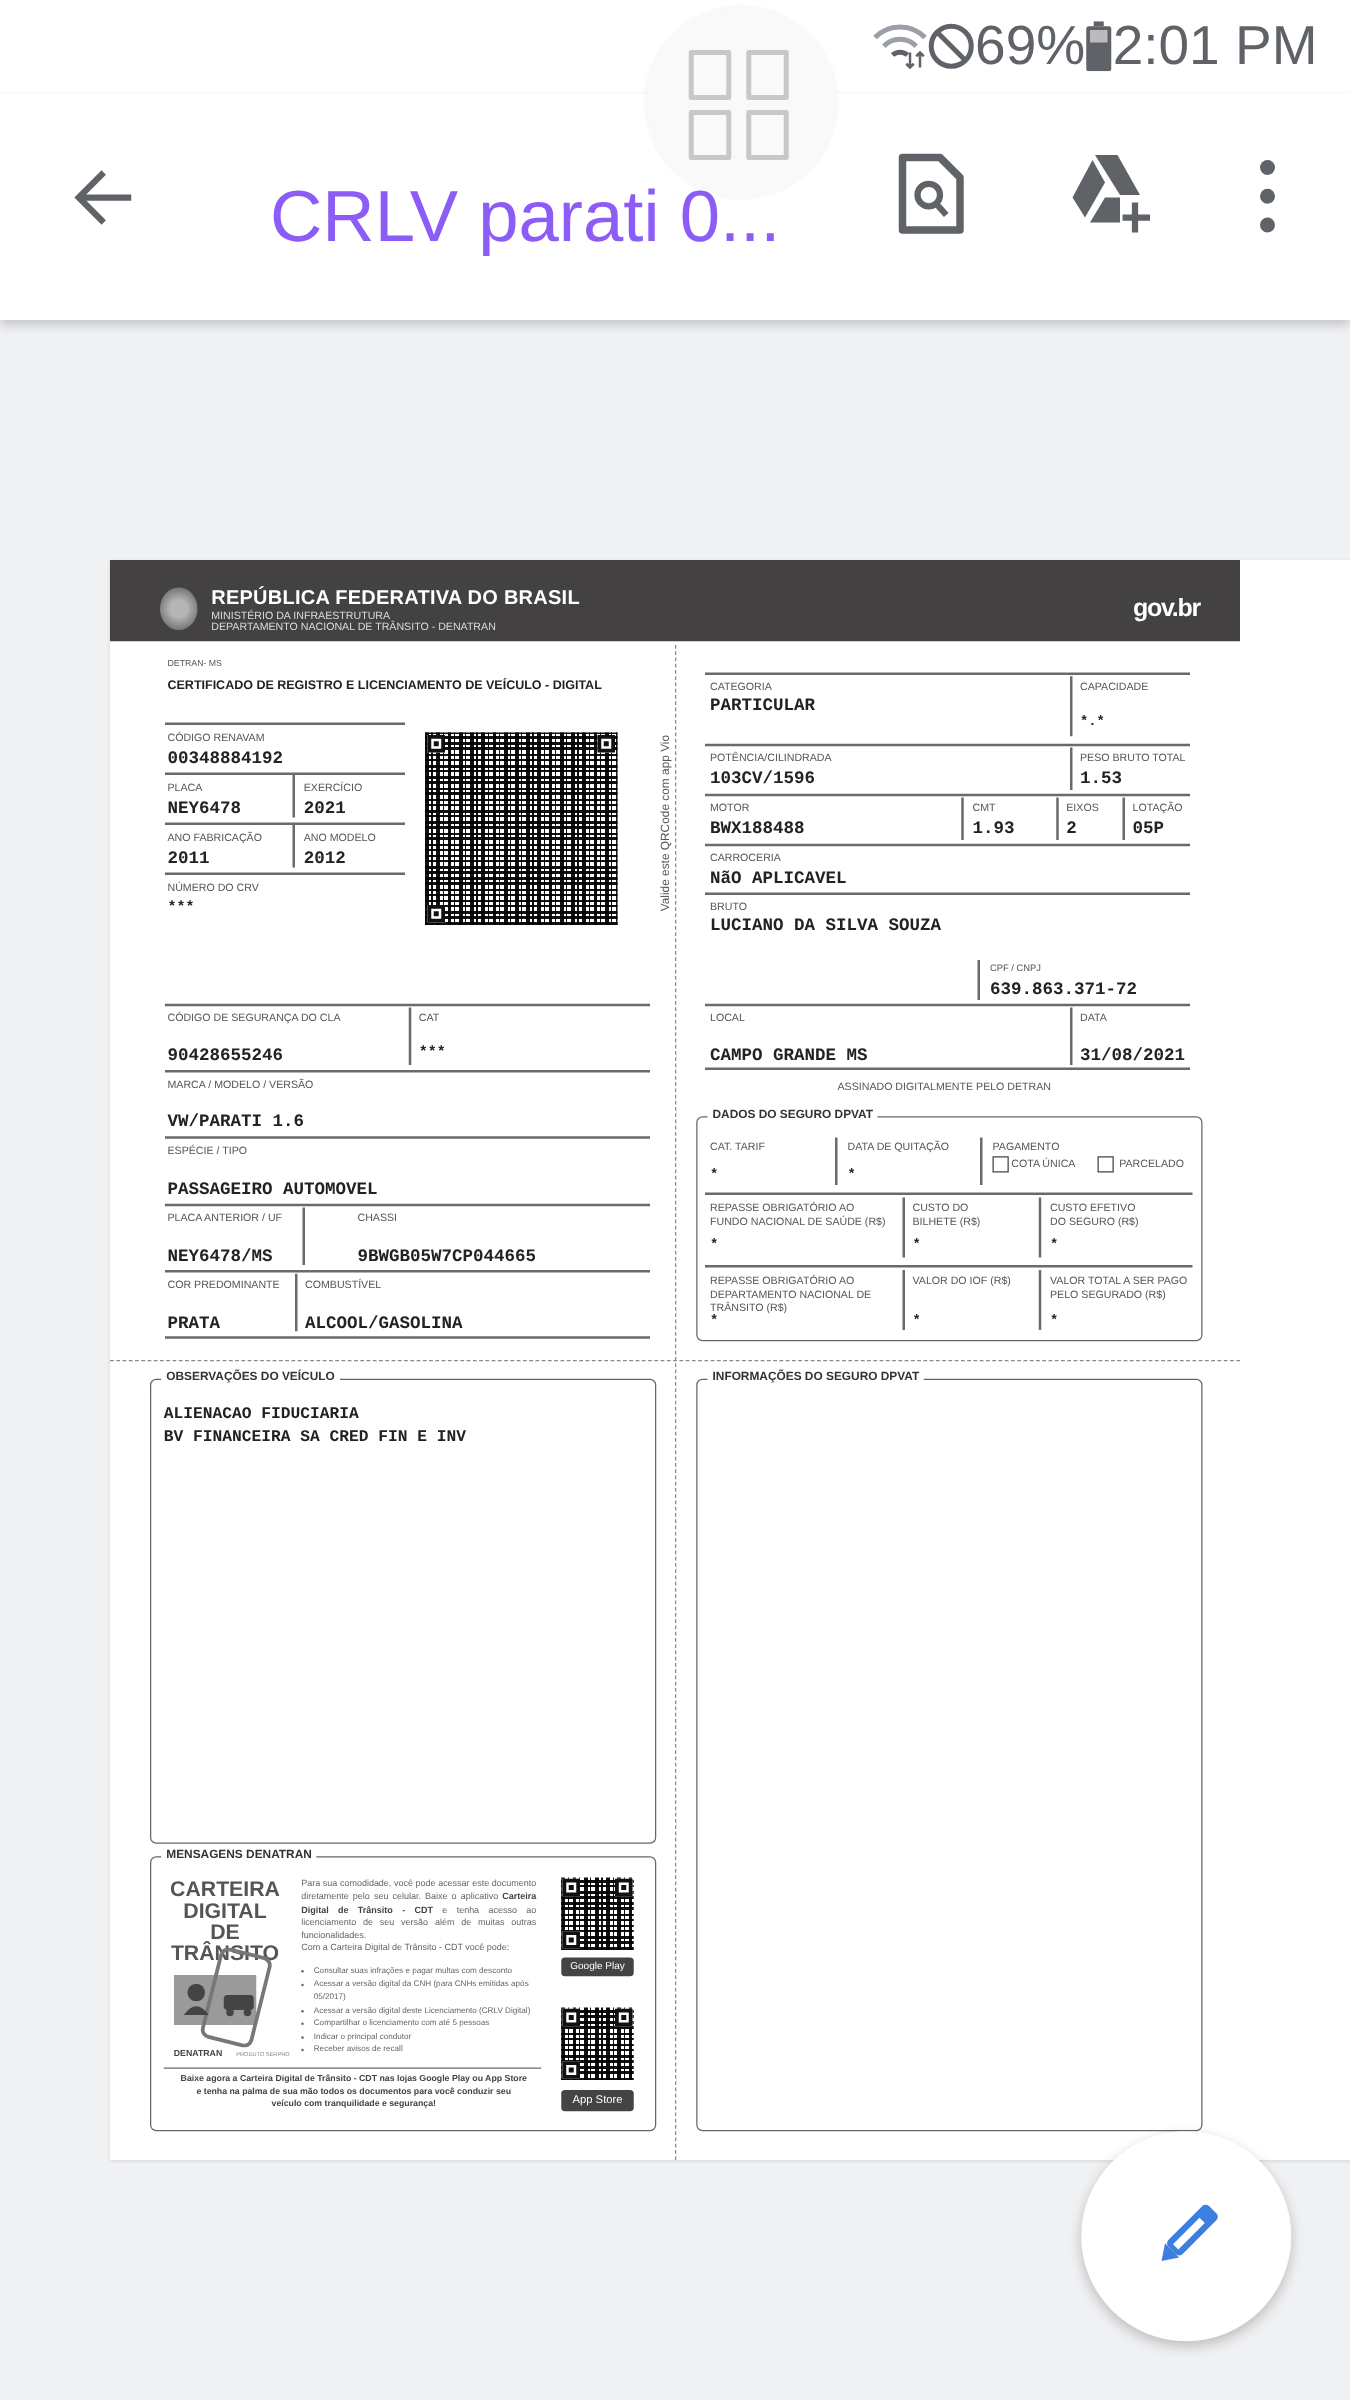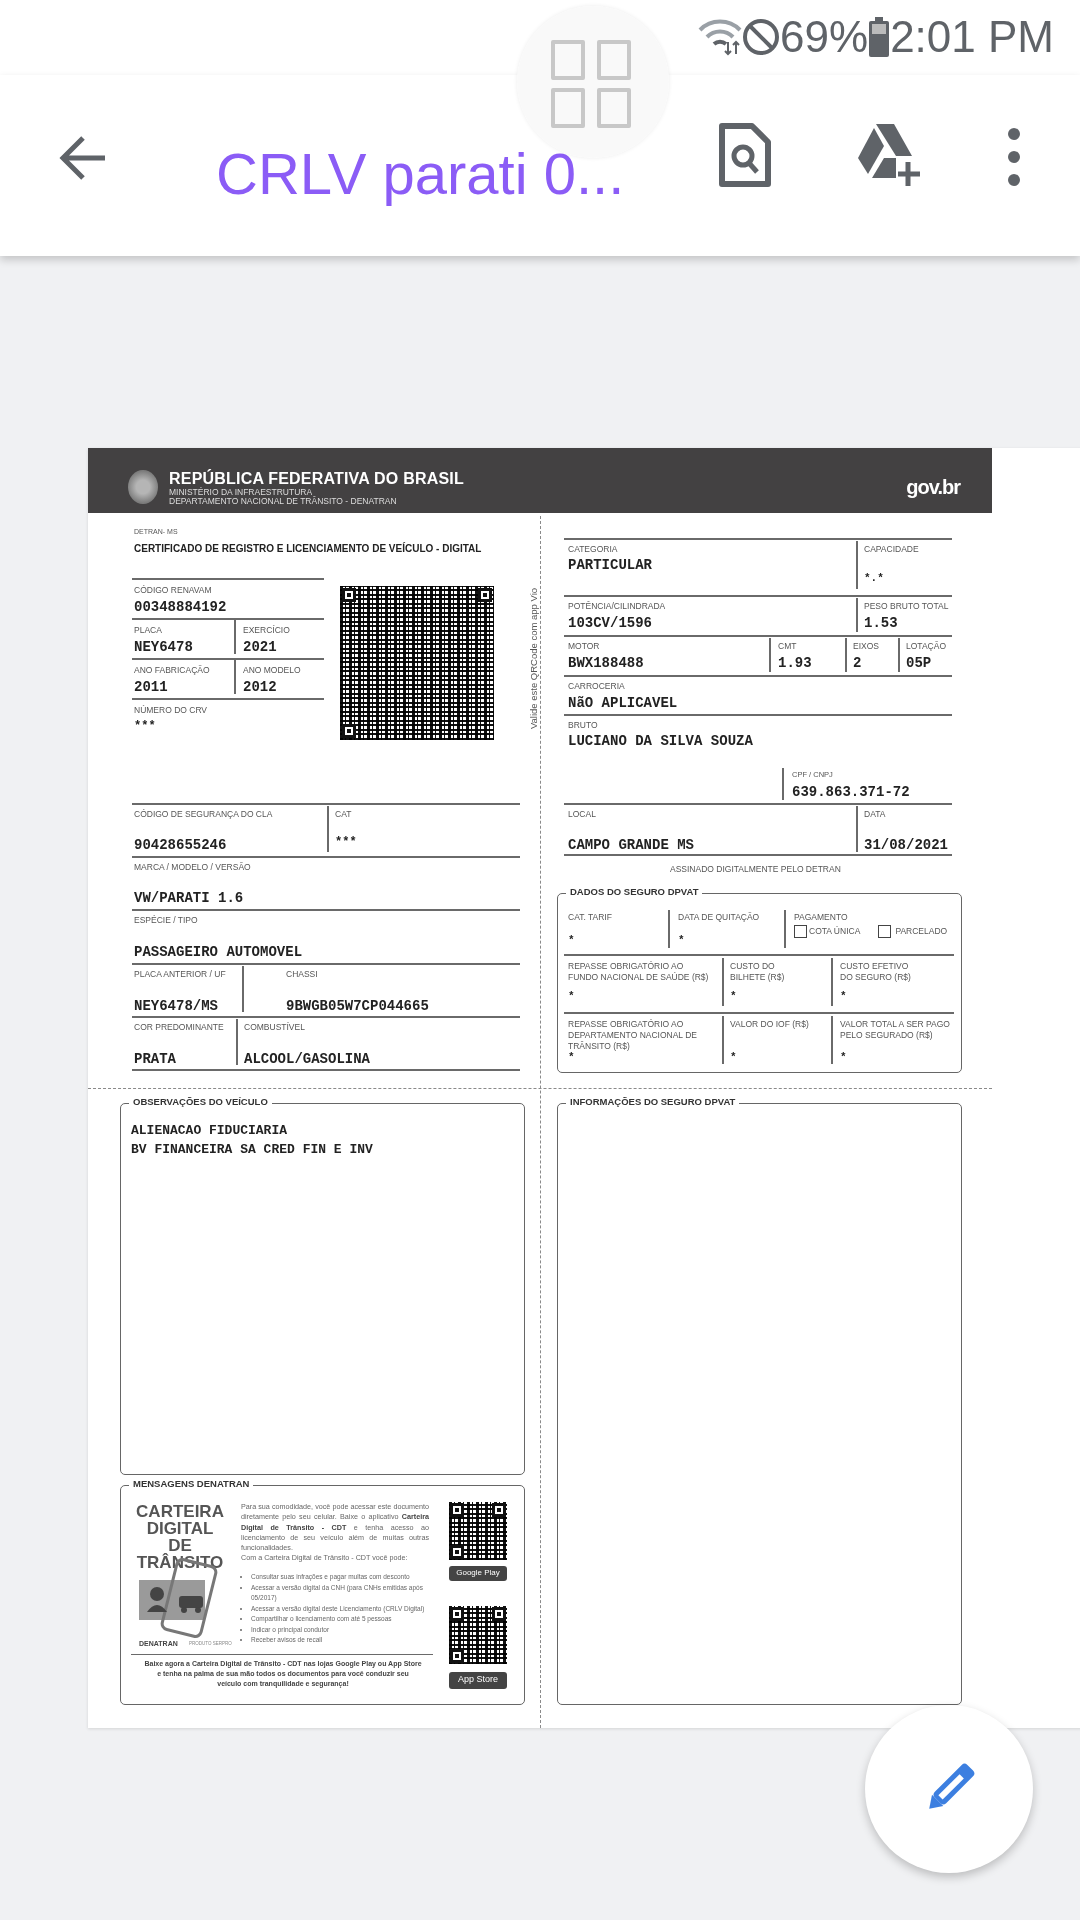--- a/index.html
+++ b/index.html
@@ -271,21 +271,21 @@
         <rect x="0" y="22" width="66" height="40" fill="#9a9a9a"></rect>
         <rect x="30" y="4" width="40" height="72" rx="6" transform="rotate(14 50 40)" fill="none" stroke="#777" stroke-width="3"></rect>
         <circle cx="18" cy="36" r="7" fill="#444"></circle>
         <path d="M8 54 q10 -14 20 0 z" fill="#444"></path>
         <rect x="40" y="38" width="24" height="12" rx="3" fill="#444"></rect>
         <circle cx="45" cy="52" r="3" fill="#444"></circle>
         <circle cx="59" cy="52" r="3" fill="#444"></circle>
       </svg>
     <div class="lbl" style="left:18px;top:154px;font-size:7px;font-weight:bold;color:#444">DENATRAN</div>
     <div class="lbl" style="left:68px;top:155px;font-size:4.5px;color:#888">PRODUTO SERPRO</div>
-    <div class="msg-text" style="left:120px;top:16px;width:188px"><span>Para sua comodidade, você pode acessar este documento diretamente pelo seu celular. Baixe o aplicativo</span> <b>Carteira Digital de Trânsito - CDT</b> <span>e tenha acesso ao licenciamento de seu veículo além de muitas outras funcionalidades.</span><br><span>Com a Carteira Digital de Trânsito - CDT você pode:</span></div>
+    <div class="msg-text" style="left:120px;top:16px;width:188px"><span>Para sua comodidade, você pode acessar este documento diretamente pelo seu celular. Baixe o aplicativo</span> <b>Carteira Digital de Trânsito - CDT</b> <span>e tenha acesso ao licenciamento de seu versão além de muitas outras funcionalidades.</span><br><span>Com a Carteira Digital de Trânsito - CDT você pode:</span></div>
     <ul class="msg-list" style="left:120px;top:86px;width:192px">
       <li>Consultar suas infrações e pagar multas com desconto</li>
       <li>Acessar a versão digital da CNH (para CNHs emitidas após 05/2017)</li>
       <li>Acessar a versão digital deste Licenciamento (CRLV Digital)</li>
       <li>Compartilhar o licenciamento com até 5 pessoas</li>
       <li>Indicar o principal condutor</li>
       <li>Receber avisos de recall</li>
     </ul>
     <div class="hl" style="left:10px;top:168px;width:302px;height:1px"></div>
     <div style="position:absolute;left:6px;top:173px;width:312px;font-size:7px;font-weight:bold;color:#444;text-align:center;line-height:10px">

